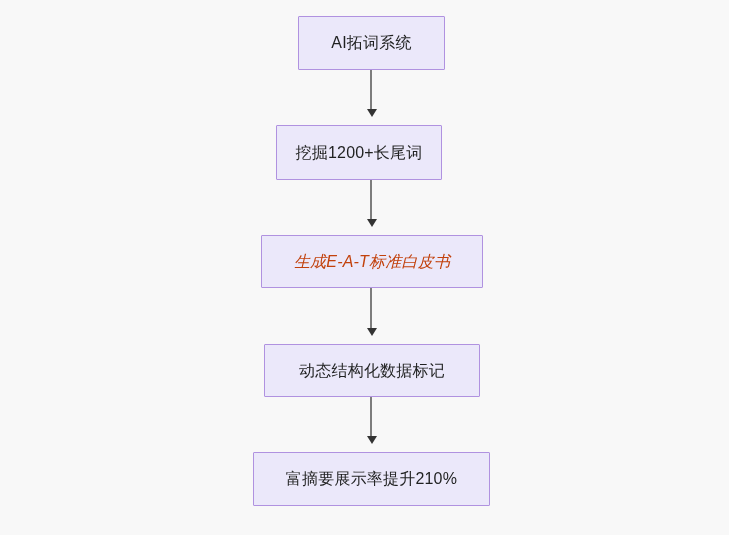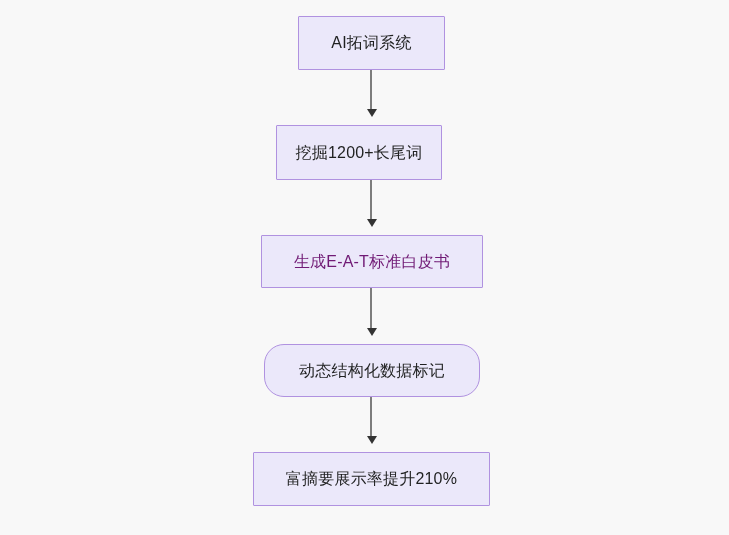--- a/index.html
+++ b/index.html
@@ -82,23 +82,23 @@
         <div class="edge-arrowhead" style="top: 39px; border-top-color: rgb(51, 51, 51);"></div>
       </div>
     </div>
   <div id="nodes-layer">
       <div class="flow-node" style="left: 298px; top: 16px; width: 147px; height: 54px; background: rgb(235, 232, 250); border-color: rgb(176, 146, 224); color: rgb(31, 32, 32);">
         <span class="node-label">AI拓词系统</span>
       </div>
       <div class="flow-node" style="left: 276px; top: 125px; width: 166px; height: 55px; background: rgb(235, 232, 250); border-color: rgb(176, 146, 224); color: rgb(31, 32, 32);">
         <span class="node-label">挖掘1200+长尾词</span>
       </div>
-      <div class="flow-node" style="left: 261px; top: 235px; width: 222px; height: 53px; background: rgb(235, 232, 250); border-color: rgb(176, 146, 224); color: #701a75;">
+      <div class="flow-node" style="left: 261px; top: 235px; width: 222px; height: 53px; background: rgb(235, 232, 250); border-color: rgb(176, 146, 224); color: #c2410c; font-style: italic;">
         <span class="node-label">生成E-A-T标准白皮书</span>
       </div>
-      <div class="flow-node" style="left: 264px; top: 344px; width: 216px; height: 53px; background: rgb(235, 232, 250); border-color: rgb(176, 146, 224); color: rgb(31, 32, 32); border-radius: 20px;">
+      <div class="flow-node" style="left: 264px; top: 344px; width: 216px; height: 53px; background: rgb(235, 232, 250); border-color: rgb(176, 146, 224); color: rgb(31, 32, 32);">
         <span class="node-label">动态结构化数据标记</span>
       </div>
       <div class="flow-node" style="left: 253px; top: 452px; width: 237px; height: 54px; background: rgb(235, 232, 250); border-color: rgb(176, 146, 224); color: rgb(31, 32, 32);">
         <span class="node-label">富摘要展示率提升210%</span>
       </div>
     </div>
 </div>
 
 </body></html>

